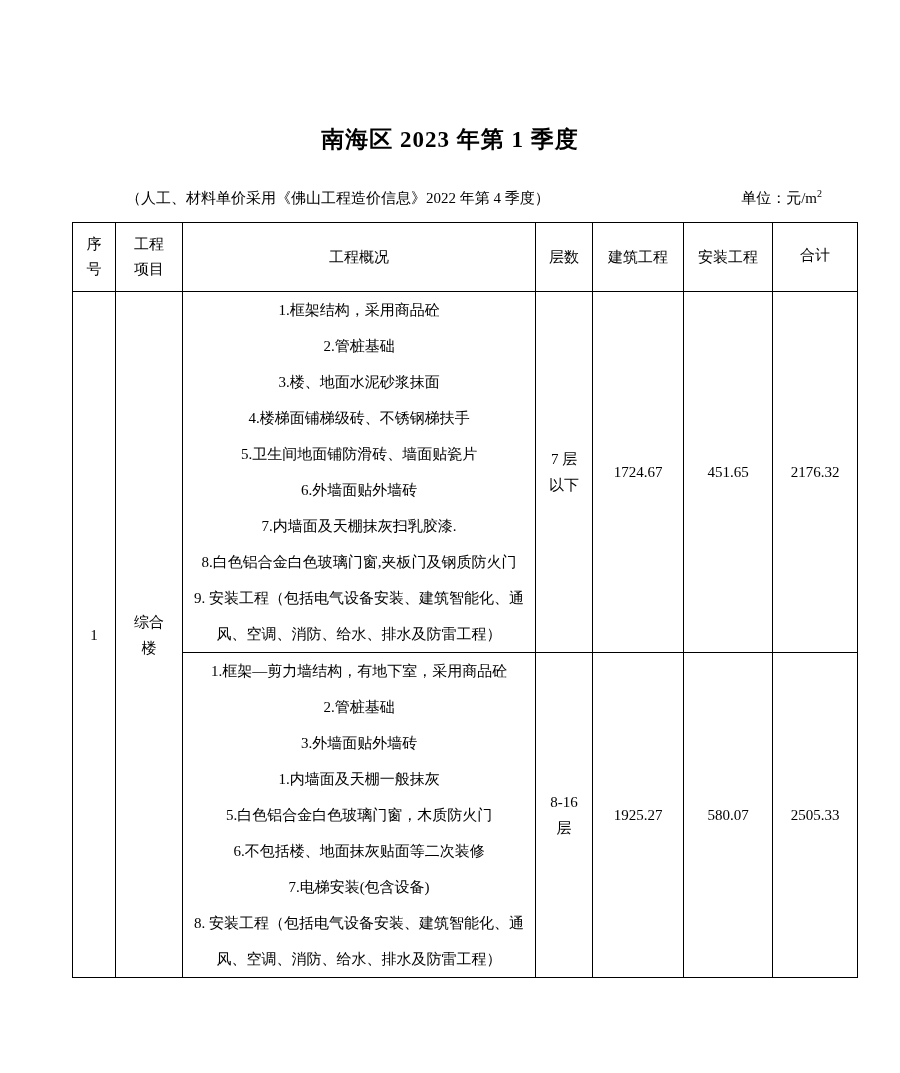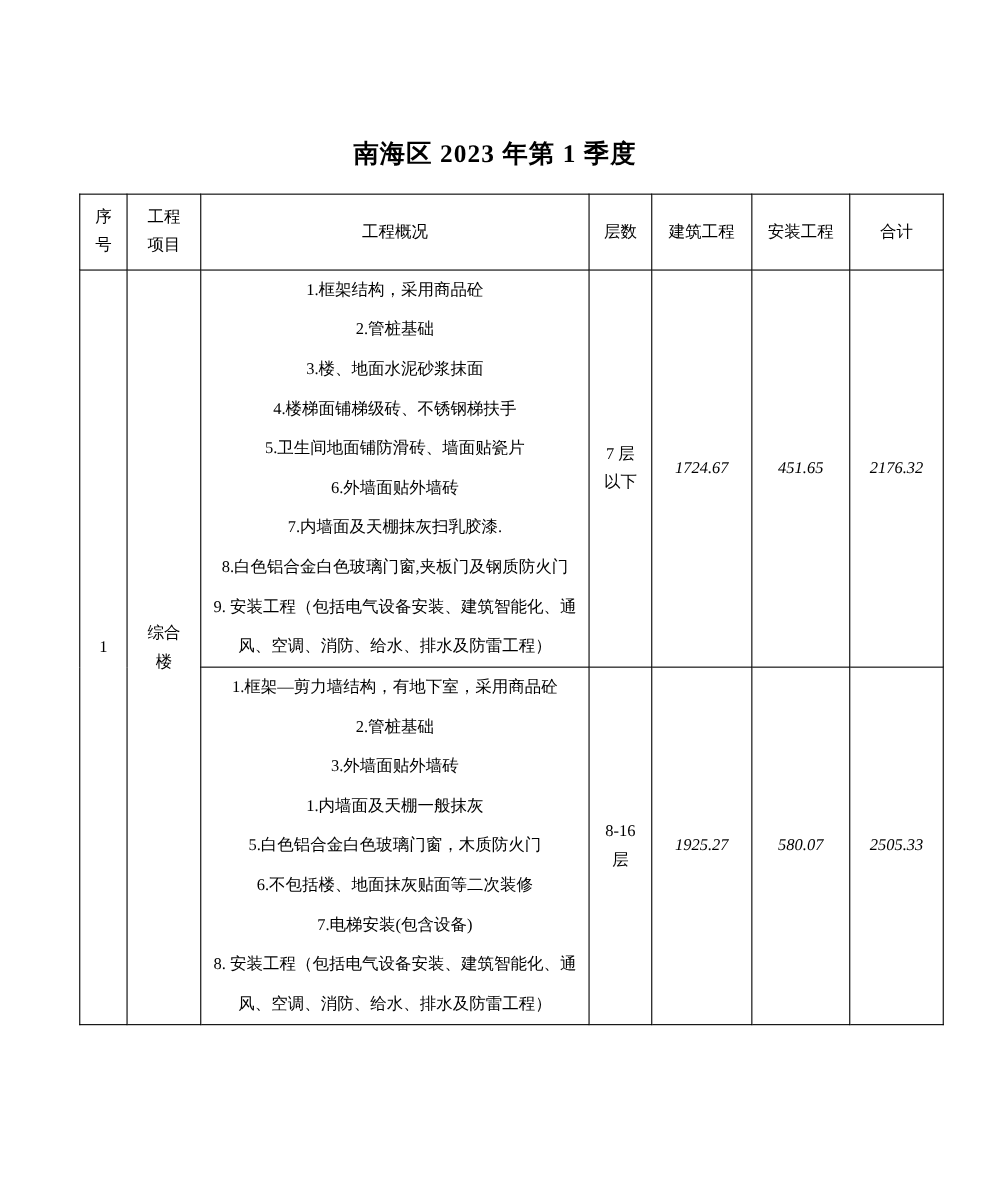--- a/index.html
+++ b/index.html
@@ -64,21 +64,21 @@
     padding: 0;
     vertical-align: middle;
     text-align: center;
   }
   th.h-seq { width: 42px; }
   th.h-proj { width: 66px; }
   th.h-desc { width: 352px; }
   th.h-floors { width: 56px; }
   th.h-build { width: 90px; }
   th.h-install { width: 88px; }
-  th.h-total { width: 84px; }
+  th.h-total { width: 84px; font-family: Liberation Mono, monospace; }
 
   .head-cell {
     height: 68px;
     line-height: 24px;
   }
   .head-two-line {
     line-height: 25px;
   }
   td.seq-cell,
   td.proj-cell {
@@ -92,36 +92,39 @@
   }
   td.desc-cell .ln {
     white-space: nowrap;
   }
   td.desc-cell .ln.wrap {
     white-space: normal;
   }
   td.num-cell {
     vertical-align: middle;
     font-size: 15px;
-    font-style: italic;
   }
   td.floors-cell {
     vertical-align: middle;
     line-height: 26px;
   }
 </style>
 </head>
 <body>
 
 <div class="page">
 
   <div class="title-block">
     <div class="title-line">南海区 2023 年第 1 季度</div>
   </div>
 
+  <div class="subtitle-row">
+    <div class="subtitle-left">（人工、材料单价采用《佛山工程造价信息》2022 年第 4 季度）</div>
+    <div class="subtitle-right"><span>单位：元/m</span><sup>2</sup></div>
+  </div>
 
   <table class="cost-table">
     <thead>
       <tr>
         <th class="h-seq head-cell head-two-line">
           <div>序</div>
           <div>号</div>
         </th>
         <th class="h-proj head-cell head-two-line">
           <div>工程</div>

